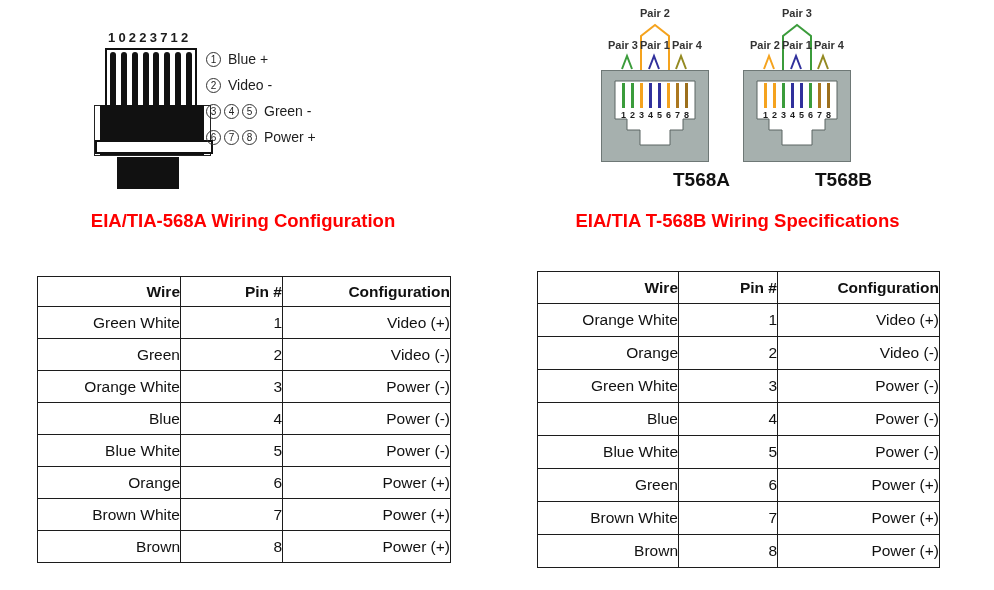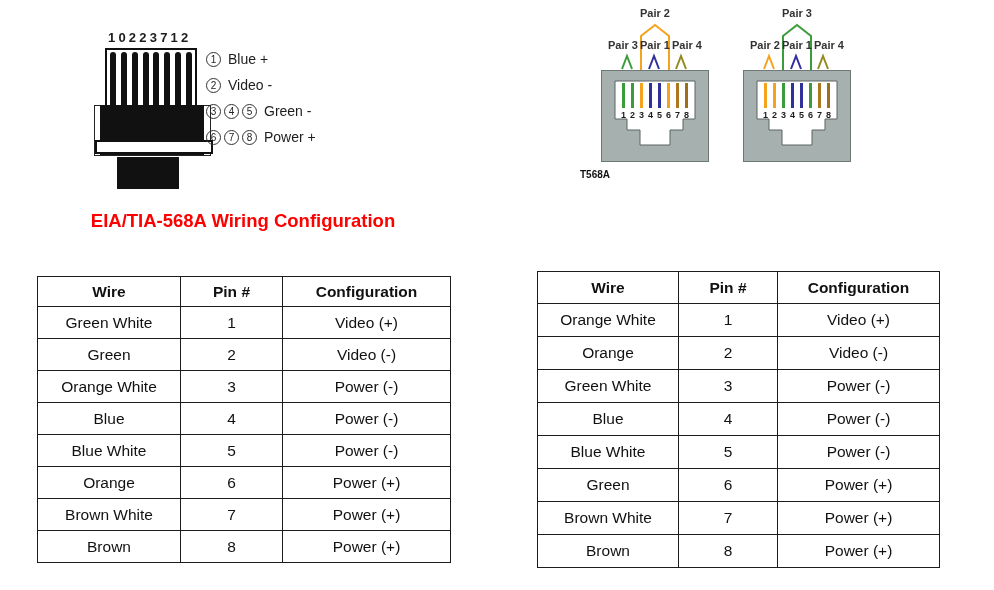--- a/index.html
+++ b/index.html
@@ -43,33 +43,33 @@
   .sp0{left:27px;} .sp1{left:59px;} .sp2{left:91px;}
   .jack-square{position:absolute;left:21px;top:64px;width:108px;height:92px;
                border:1px solid #6e7876;box-sizing:border-box;}
   .hole-svg{position:absolute;left:12px;top:9px;width:82px;height:66px;}
   .hole-svg polygon{fill:#ffffff;stroke:#5a6462;stroke-width:1;}
   .wire-row{position:absolute;left:17px;top:12px;width:72px;display:flex;}
   .wire-slot{width:9px;display:flex;justify-content:center;}
   .wire{width:3px;height:25px;}
   .pin-row{position:absolute;left:17px;top:39px;width:72px;display:flex;}
   .pin-num{width:9px;text-align:center;font-size:9px;font-weight:bold;color:#1c1c1c;}
-  .jack-caption{position:absolute;top:163px;left:0;width:150px;text-align:left;
-                font-weight:bold;font-size:10px;color:#111;}
+  .jack-caption{position:absolute;top:163px;left:0;width:150px;text-align:right;
+                font-weight:bold;font-size:19px;color:#111;}
 
   
   .section-heading{position:absolute;top:210px;text-align:center;font-weight:bold;
                    font-size:18.5px;white-space:nowrap;}
   #heading-a{left:37px;width:412px;}
   #heading-b{left:537px;width:401px;}
 
   
   .spec-table{position:absolute;border-collapse:collapse;table-layout:fixed;
               font-size:15.5px;color:#111;}
-  .spec-table th,.spec-table td{border:1.5px solid #1c1c1c;text-align:center;
+  .spec-table th,.spec-table td{border:1.5px solid #1c1c1c;text-align:right;
               padding:0;overflow:hidden;}
   .spec-table th{font-weight:bold;}
   #table-a{left:37px;top:276px;width:413px;}
   #table-b{left:537px;top:271px;width:402px;}
   #table-a th{height:29px;} #table-a td{height:31px;}
   #table-b th{height:31px;} #table-b td{height:32px;}
 </style>
 </head>
 <body>
 
@@ -216,23 +216,25 @@
         <span class="pin-num">1</span>
         <span class="pin-num">2</span>
         <span class="pin-num">3</span>
         <span class="pin-num">4</span>
         <span class="pin-num">5</span>
         <span class="pin-num">6</span>
         <span class="pin-num">7</span>
         <span class="pin-num">8</span>
       </div>
     </div>
+    <div class="jack-caption">T568B</div>
   </div>
 
   <div class="section-heading" id="heading-a" style="color: rgb(254, 0, 0);">EIA/TIA-568A Wiring Configuration</div>
+  <div class="section-heading" id="heading-b" style="color: rgb(254, 0, 0);">EIA/TIA T-568B Wiring Specifications</div>
 
   <table class="spec-table" id="table-a">
     <colgroup>
         <col style="width:143px">
         <col style="width:102px">
         <col style="width:168px">
       </colgroup>
     <tbody>
         <tr>
       <th>Wire</th>

